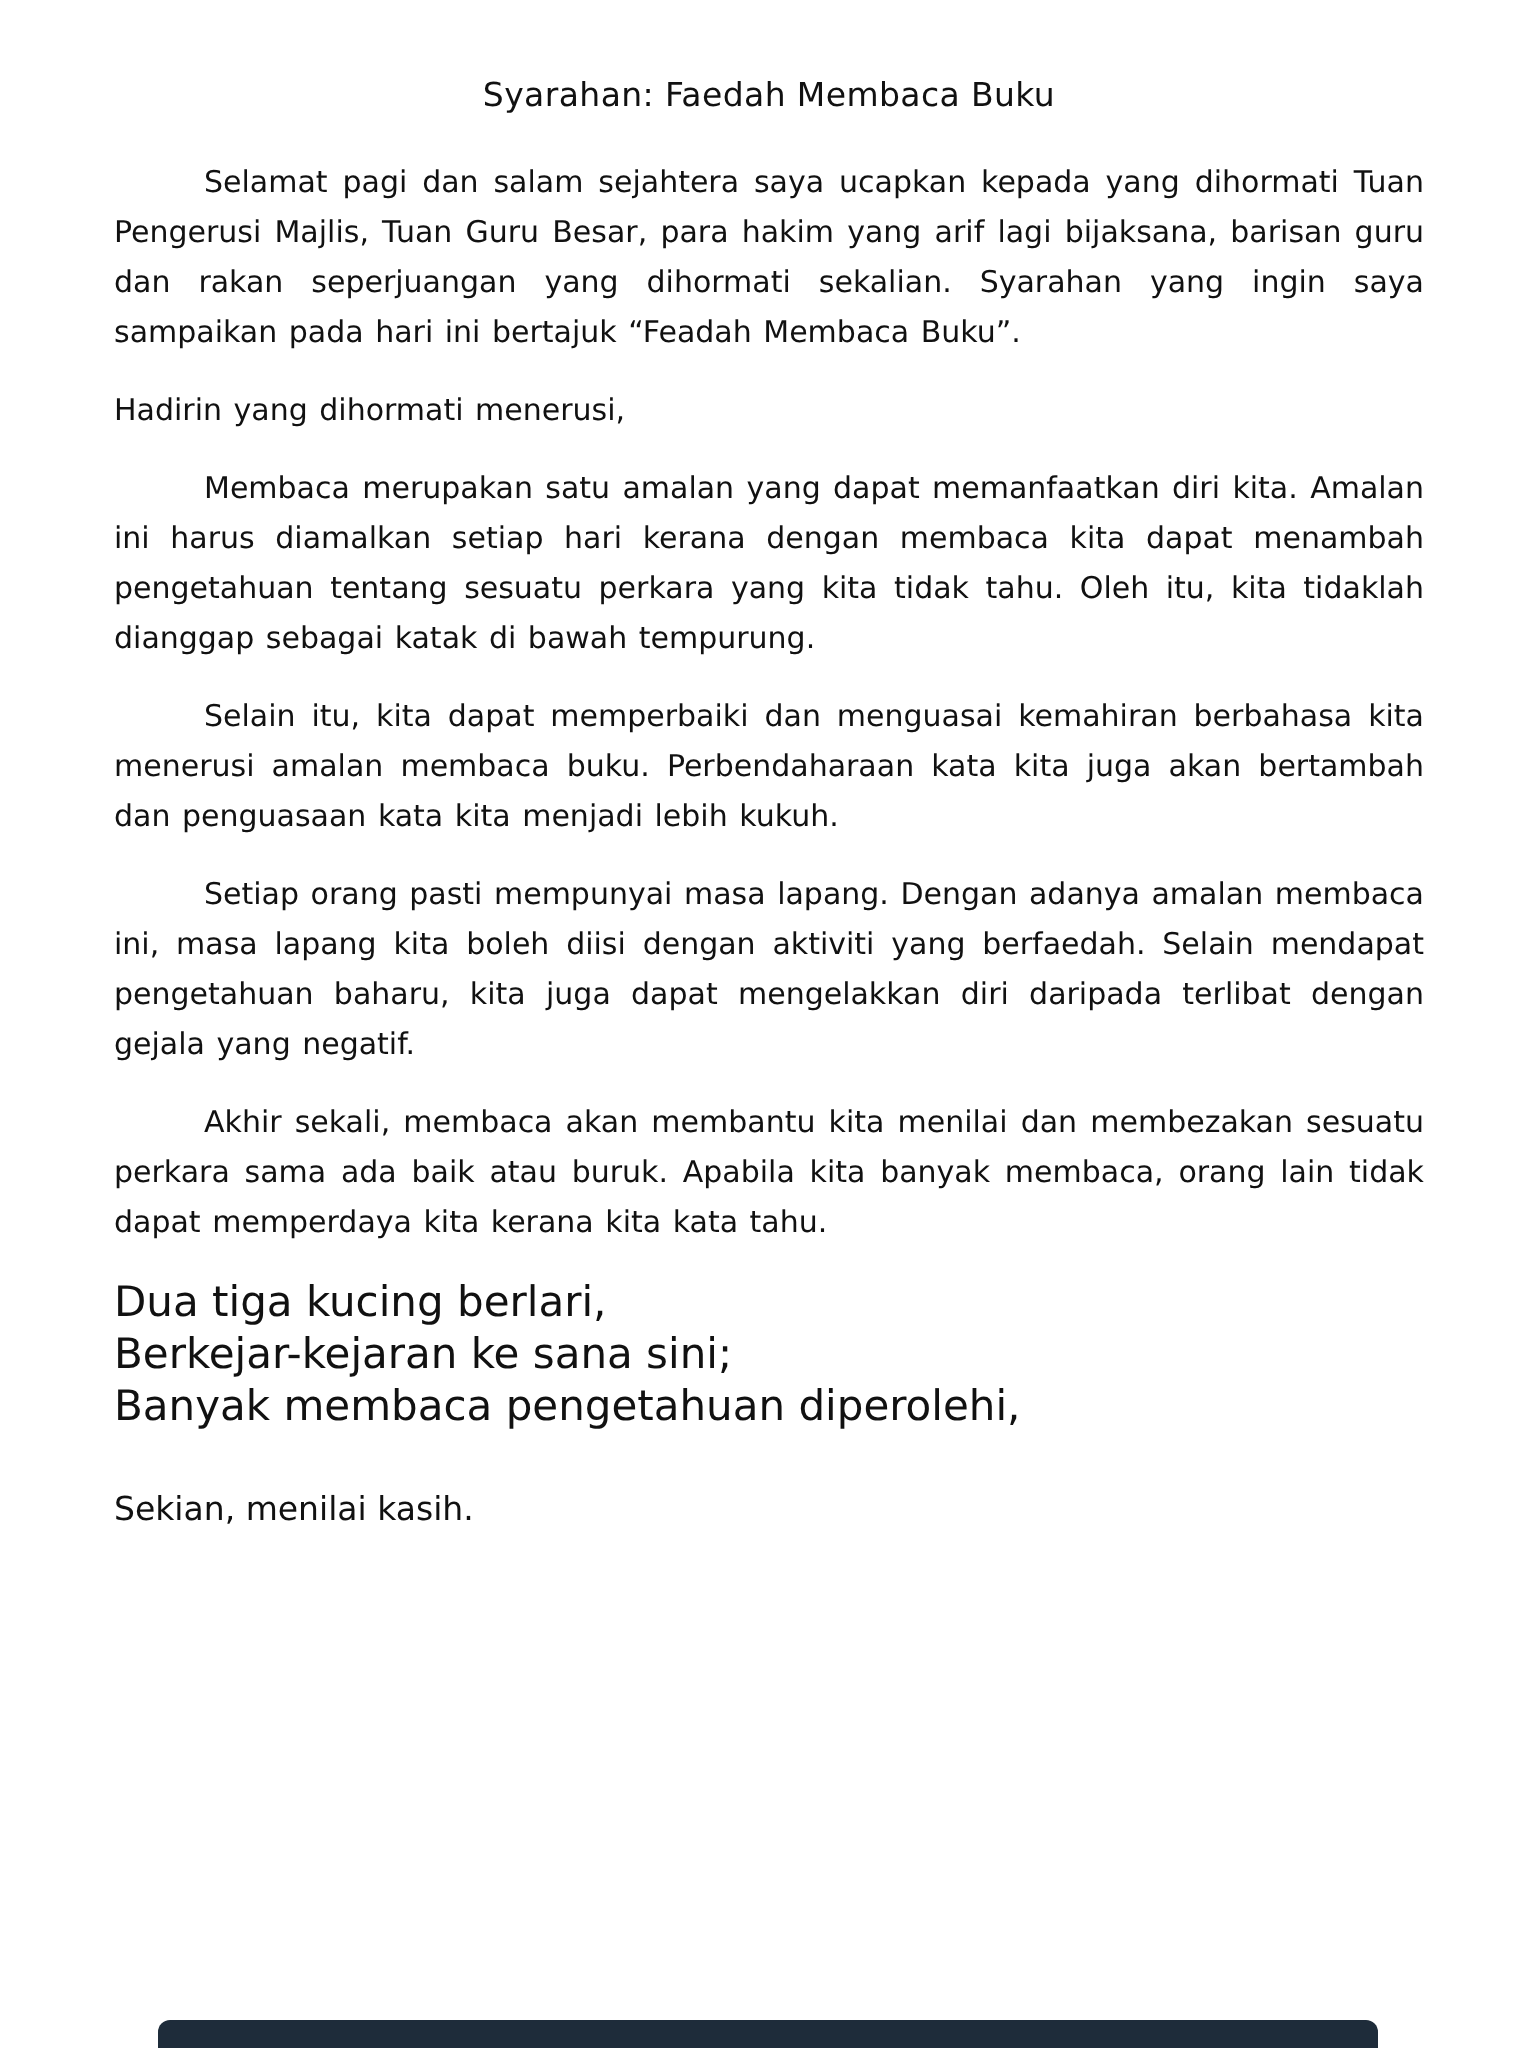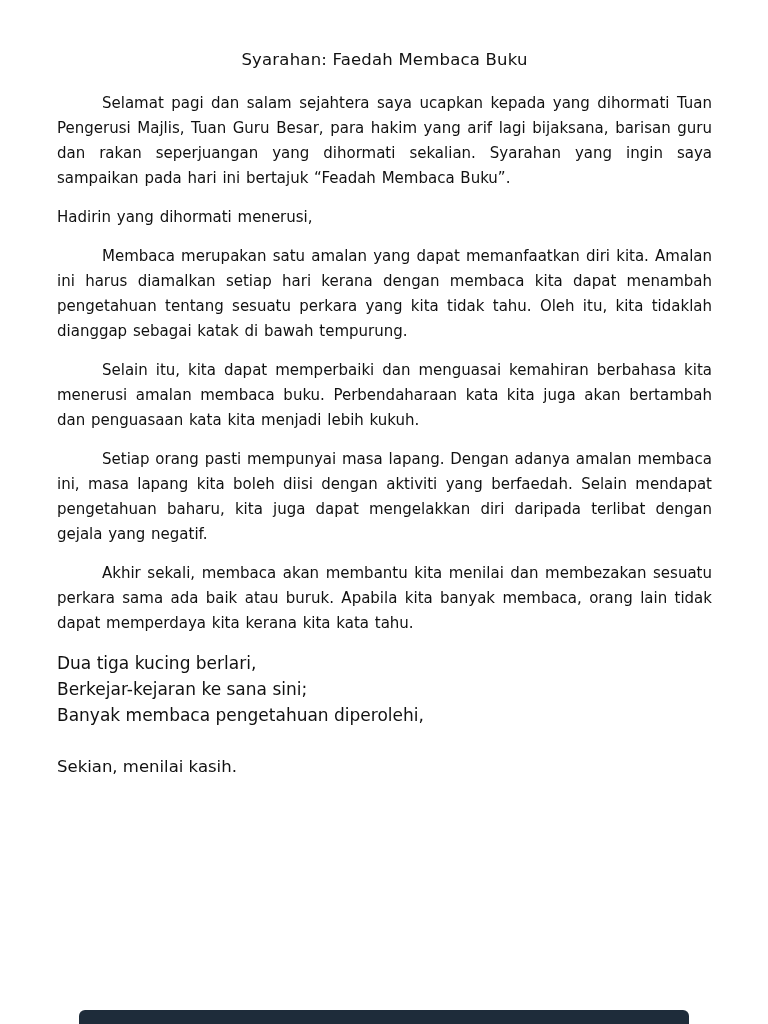--- a/index.html
+++ b/index.html
@@ -19,35 +19,35 @@
   .content {
     position: absolute;
     top: 38px;
     left: 57px;
     right: 56px;
   }
   .title {
     font-size: 16.5px;
     font-weight: normal;
     text-align: center;
-    margin: 12px 0 22px 0;
+    margin: 0 0 22px 0;
     letter-spacing: 0.2px;
   }
   .para {
     font-size: 15px;
     line-height: 25px;
     text-align: justify;
     margin: 0 0 14px 0;
     word-spacing: 1px;
   }
   .para.indent {
     text-indent: 45px;
   }
   .pantun {
-    font-size: 17px;
+    font-size: 21px;
     line-height: 26px;
     margin: 4px 0 15px 0;
   }
   .pantun-line {
     white-space: nowrap;
   }
   .closing {
     font-size: 16.5px;
     line-height: 25px;
     margin: 26px 0 0 0;

